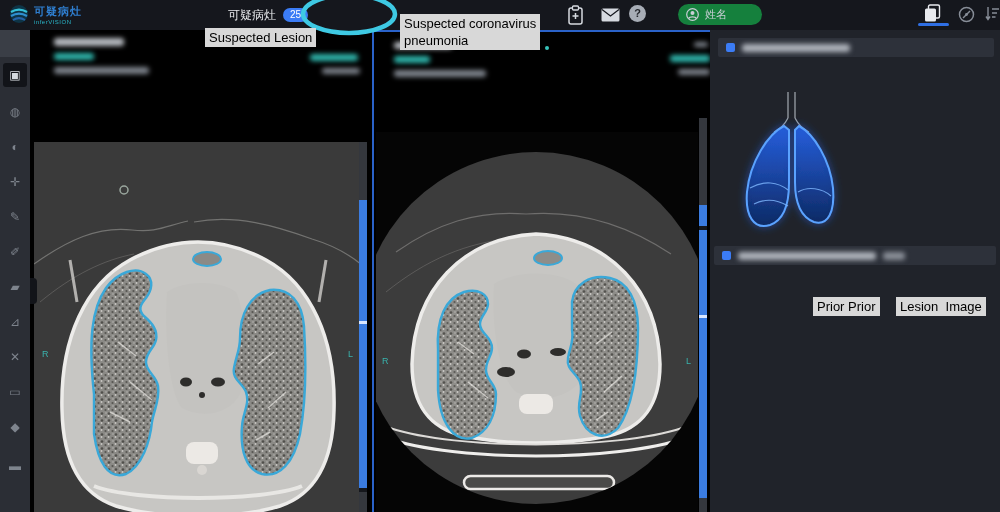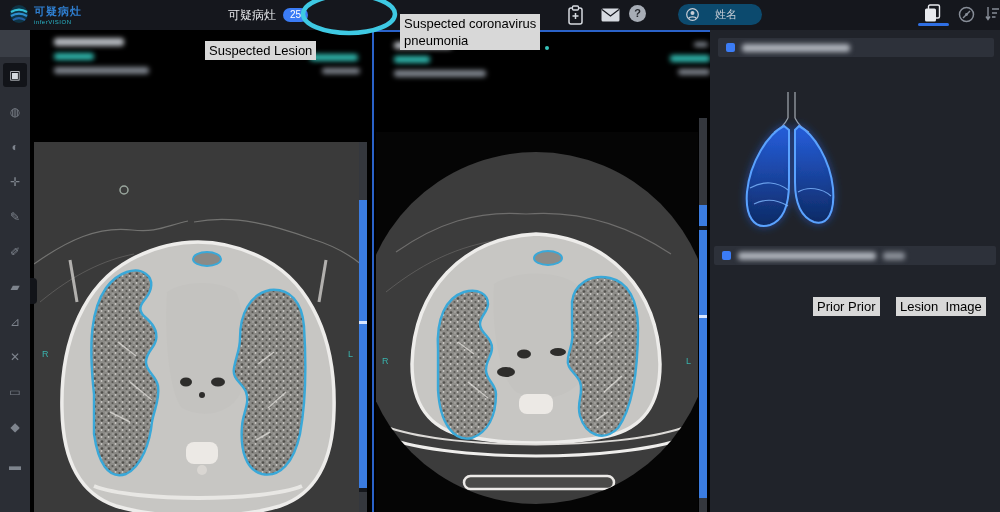--- a/index.html
+++ b/index.html
@@ -10,22 +10,22 @@
   .logo{position:absolute;left:8px;top:3px;display:flex;align-items:center;gap:4px;}
   .logo-title{color:#2f7fd1;font-size:11px;font-weight:bold;letter-spacing:1px;filter:blur(.4px);}
   .logo-sub{color:#2ab6c9;font-size:6px;letter-spacing:.5px;filter:blur(.4px);}
   .tb-group{position:absolute;top:0;height:30px;display:flex;align-items:center;gap:7px;}
   .tb-label{color:#e8eaed;font-size:12px;}
   .badge-count{background:#3b7cf5;color:#fff;font-size:10px;line-height:14px;padding:0 7px;border-radius:8px;}
   .badge-alert{background:#e0293a;color:#fff;width:14px;height:14px;border-radius:50%;
                font-size:10px;font-weight:bold;text-align:center;line-height:14px;}
   .anno-ellipse{position:absolute;left:298px;top:-8px;z-index:60;pointer-events:none;}
   .tb-icon{position:absolute;top:5px;}
-  .user-pill{position:absolute;left:678px;top:4px;width:84px;height:21px;background:#0c4a6e;
-             border-radius:11px;display:flex;align-items:center;gap:16px;padding-left:8px;box-sizing:border-box;}
+  .user-pill{position:absolute;left:678px;top:4px;width:84px;height:21px;background:#15803d;
+             border-radius:11px;display:flex;align-items:center;gap:6px;padding-left:8px;box-sizing:border-box;}
   .user-name{color:#c9ced6;font-size:11px;}
   .help-circle{position:absolute;left:629px;top:5px;width:17px;height:17px;border-radius:50%;
                background:#a7adb6;color:#23262b;font-weight:bold;font-size:11px;text-align:center;line-height:17px;}
   .active-underline{position:absolute;left:918px;top:23px;width:31px;height:3px;background:#2f6fe4;border-radius:2px;}
   
   .sidebar{position:absolute;left:0;top:30px;width:30px;height:482px;background:#2b2e35;z-index:20;}
   .sidebar-top{position:absolute;left:0;top:0;width:30px;height:27px;background:#3a3e46;}
   .tool{position:absolute;left:3px;width:24px;height:24px;display:flex;align-items:center;justify-content:center;
         color:#7e848d;font-size:12px;filter:blur(.6px);}
   .tool.sel{background:#121419;border-radius:3px;color:#d6dae0;}
@@ -437,18 +437,18 @@
     </span>
     <span class="cgroup" style="left:194px;">
       <span class="bblock" style="width:22px;background:#c6cad1;height:9px;"></span>
       <span class="bblock" style="width:40px;background:#82878f;"></span>
     </span>
     <span class="sev sev-red">!</span>
   </div>
 </div>
   </div>
 
-  <div class="anno" style="left:205px;top:28px;margin-top:13px;">Suspected Lesion</div>
+  <div class="anno" style="left:205px;top:28px;">Suspected Lesion</div>
   <div class="anno" style="left:400px;top:14px;"><span>Suspected coronavirus</span><br><span>pneumonia</span></div>
   <div class="anno" style="left:813px;top:297px;">Prior Prior</div>
   <div class="anno" style="left:896px;top:297px;">Lesion  Image</div>
 
 </div>
 
 </body></html>

